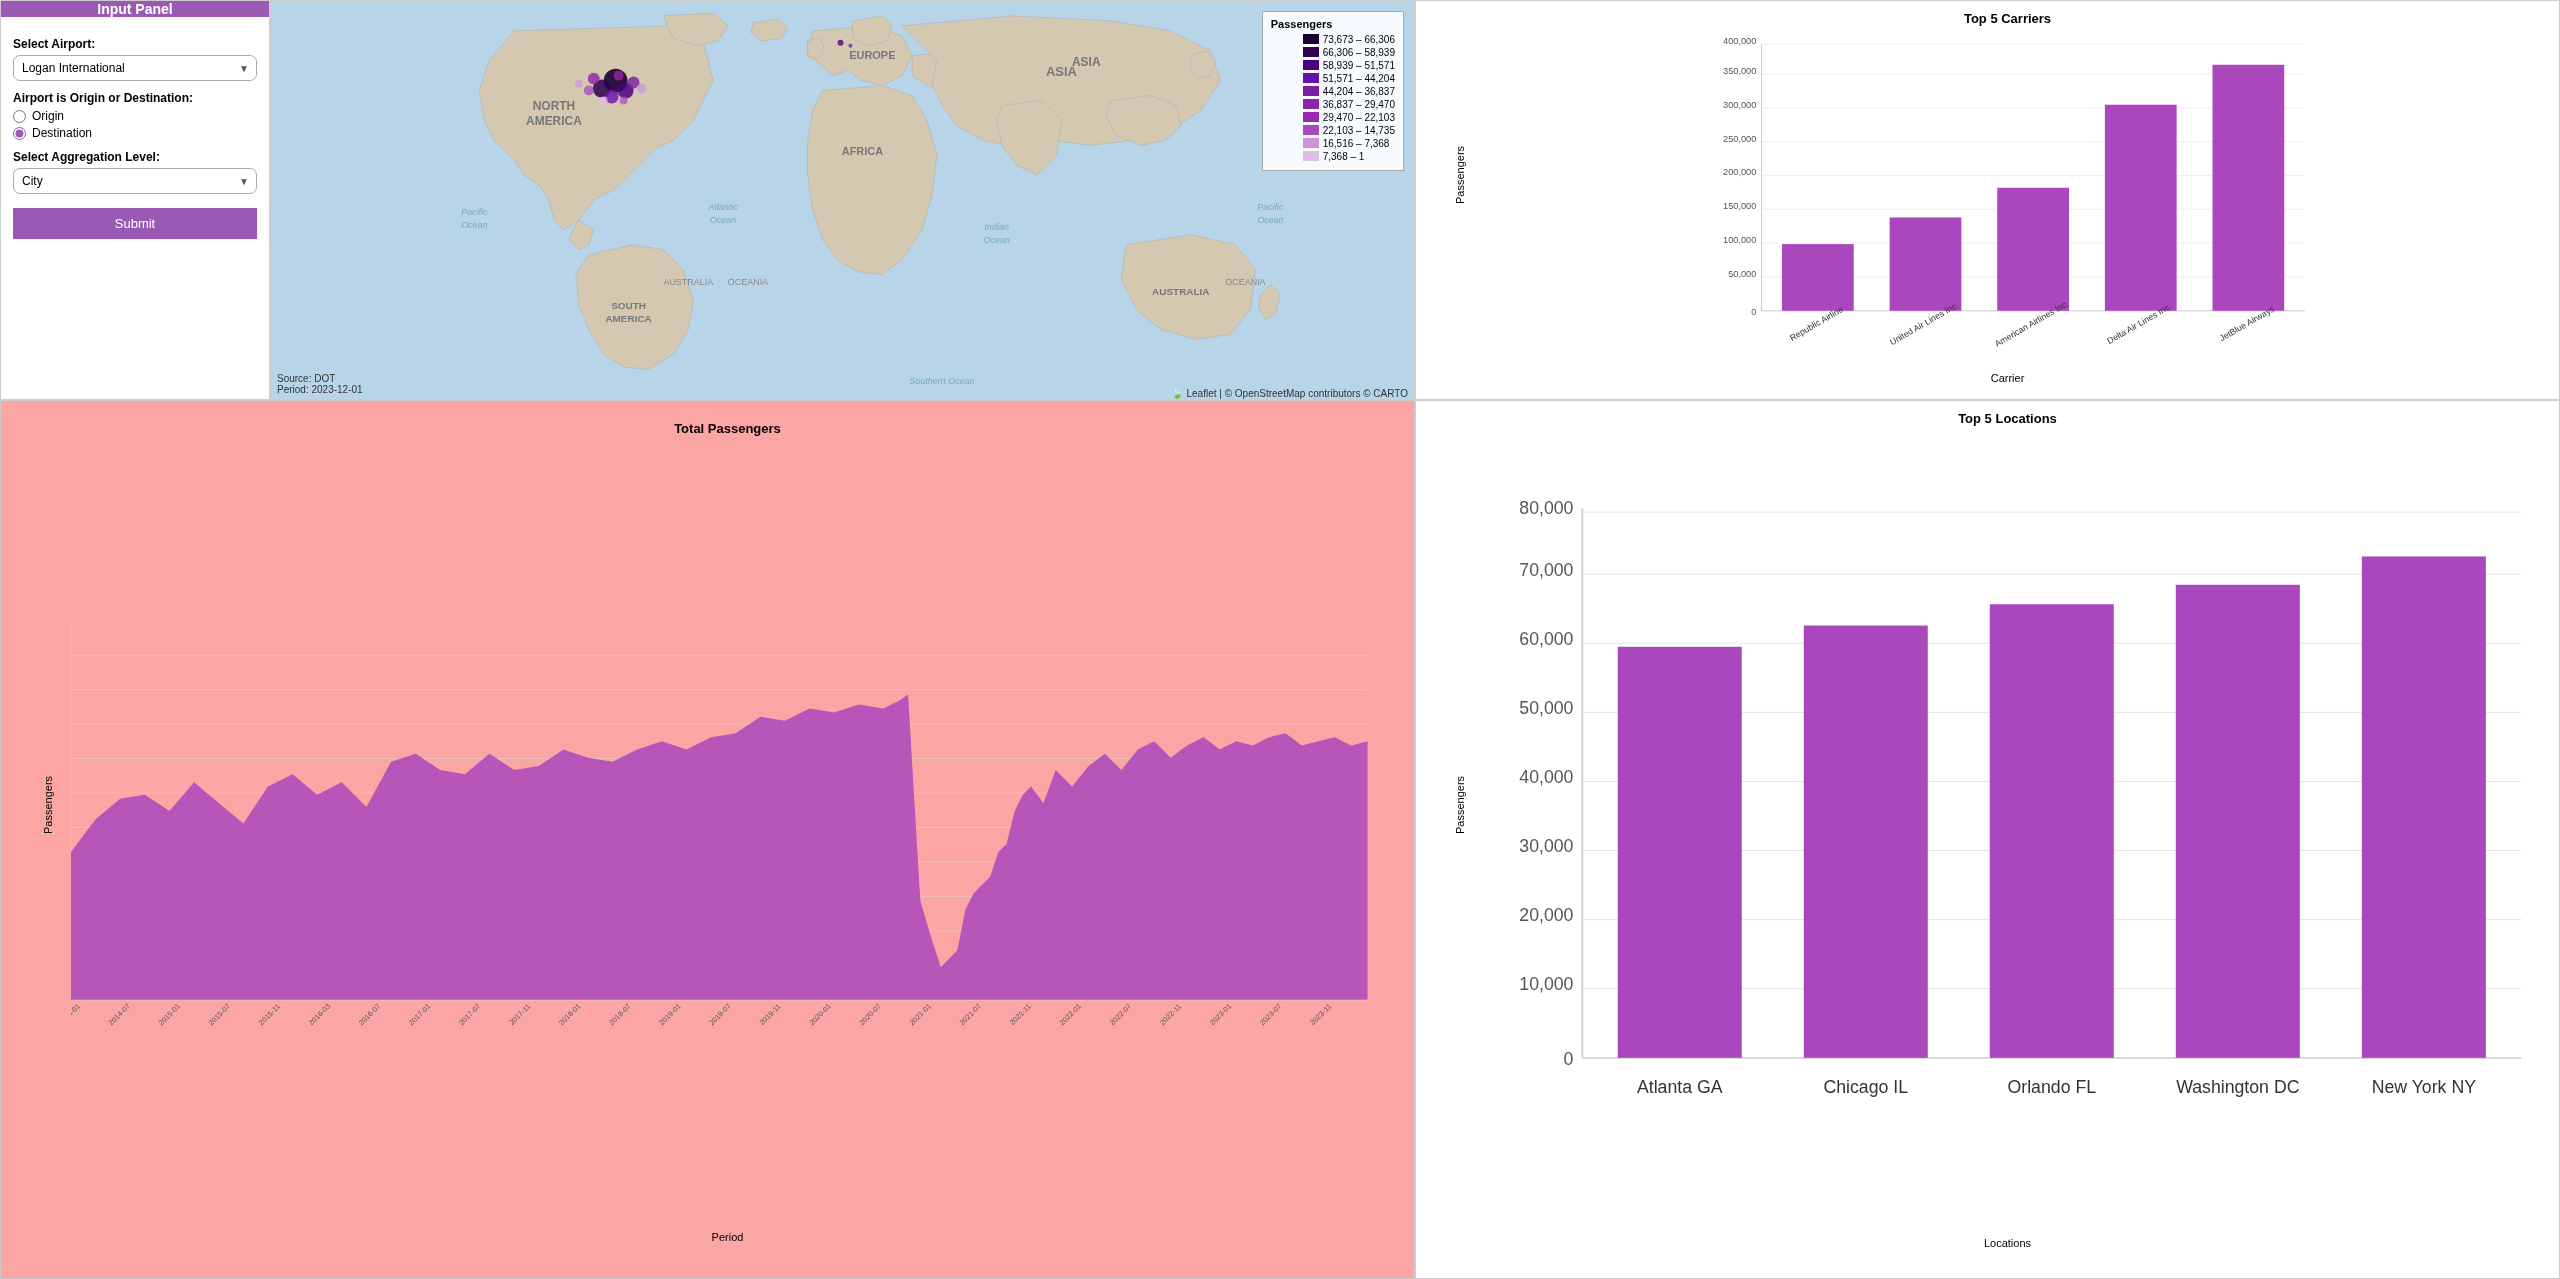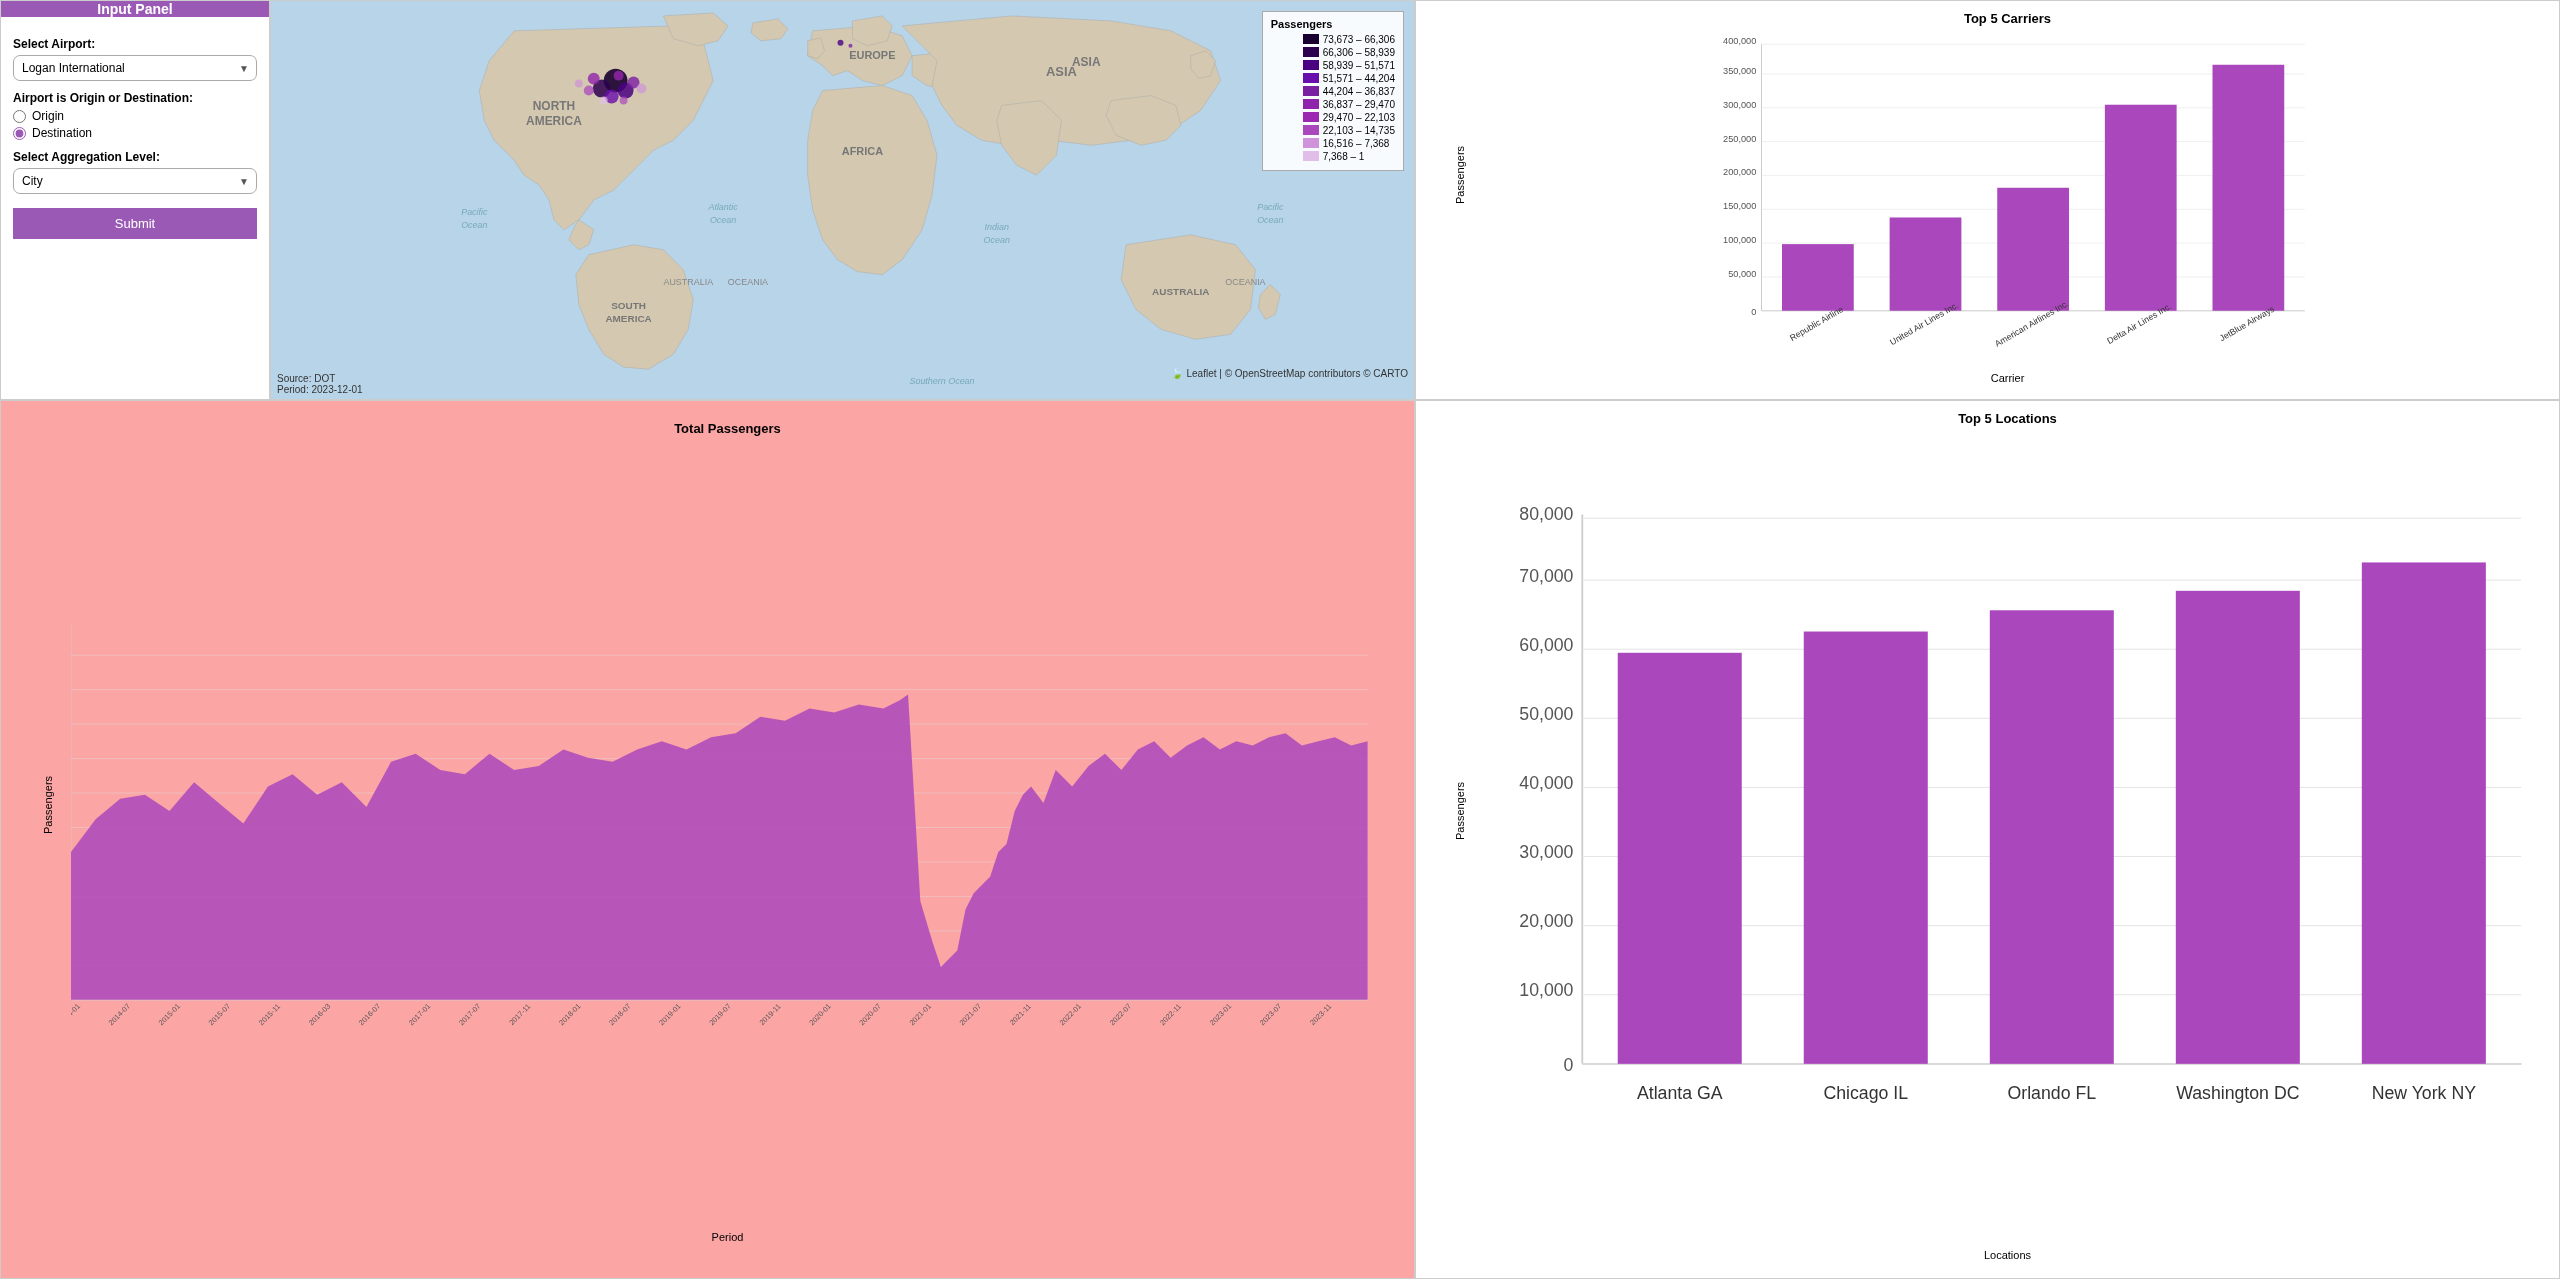--- a/index.html
+++ b/index.html
@@ -117,21 +117,21 @@
     }
     .map-footer {
       position: absolute;
       bottom: 4px;
       left: 6px;
       font-size: 10px;
       color: #333;
     }
     .map-attr {
       position: absolute;
-      bottom: 20px;
+      bottom: 0;
       right: 6px;
       font-size: 10px;
       color: #333;
     }
 
     
     .top-carriers-panel {
       grid-row: 1;
       grid-column: 3;
       background: white;
@@ -155,21 +155,21 @@
       padding: 20px 30px 60px 70px;
       position: relative;
     }
 
     
     .top-locations-panel {
       grid-row: 2;
       grid-column: 3;
       background: white;
       border: 1px solid #ccc;
-      padding: 10px 20px 38px 60px;
+      padding: 10px 20px 50px 60px;
       position: relative;
     }
 
     
     .world-map {
       width: 100%;
       height: 100%;
     }
   </style>
 </head>

